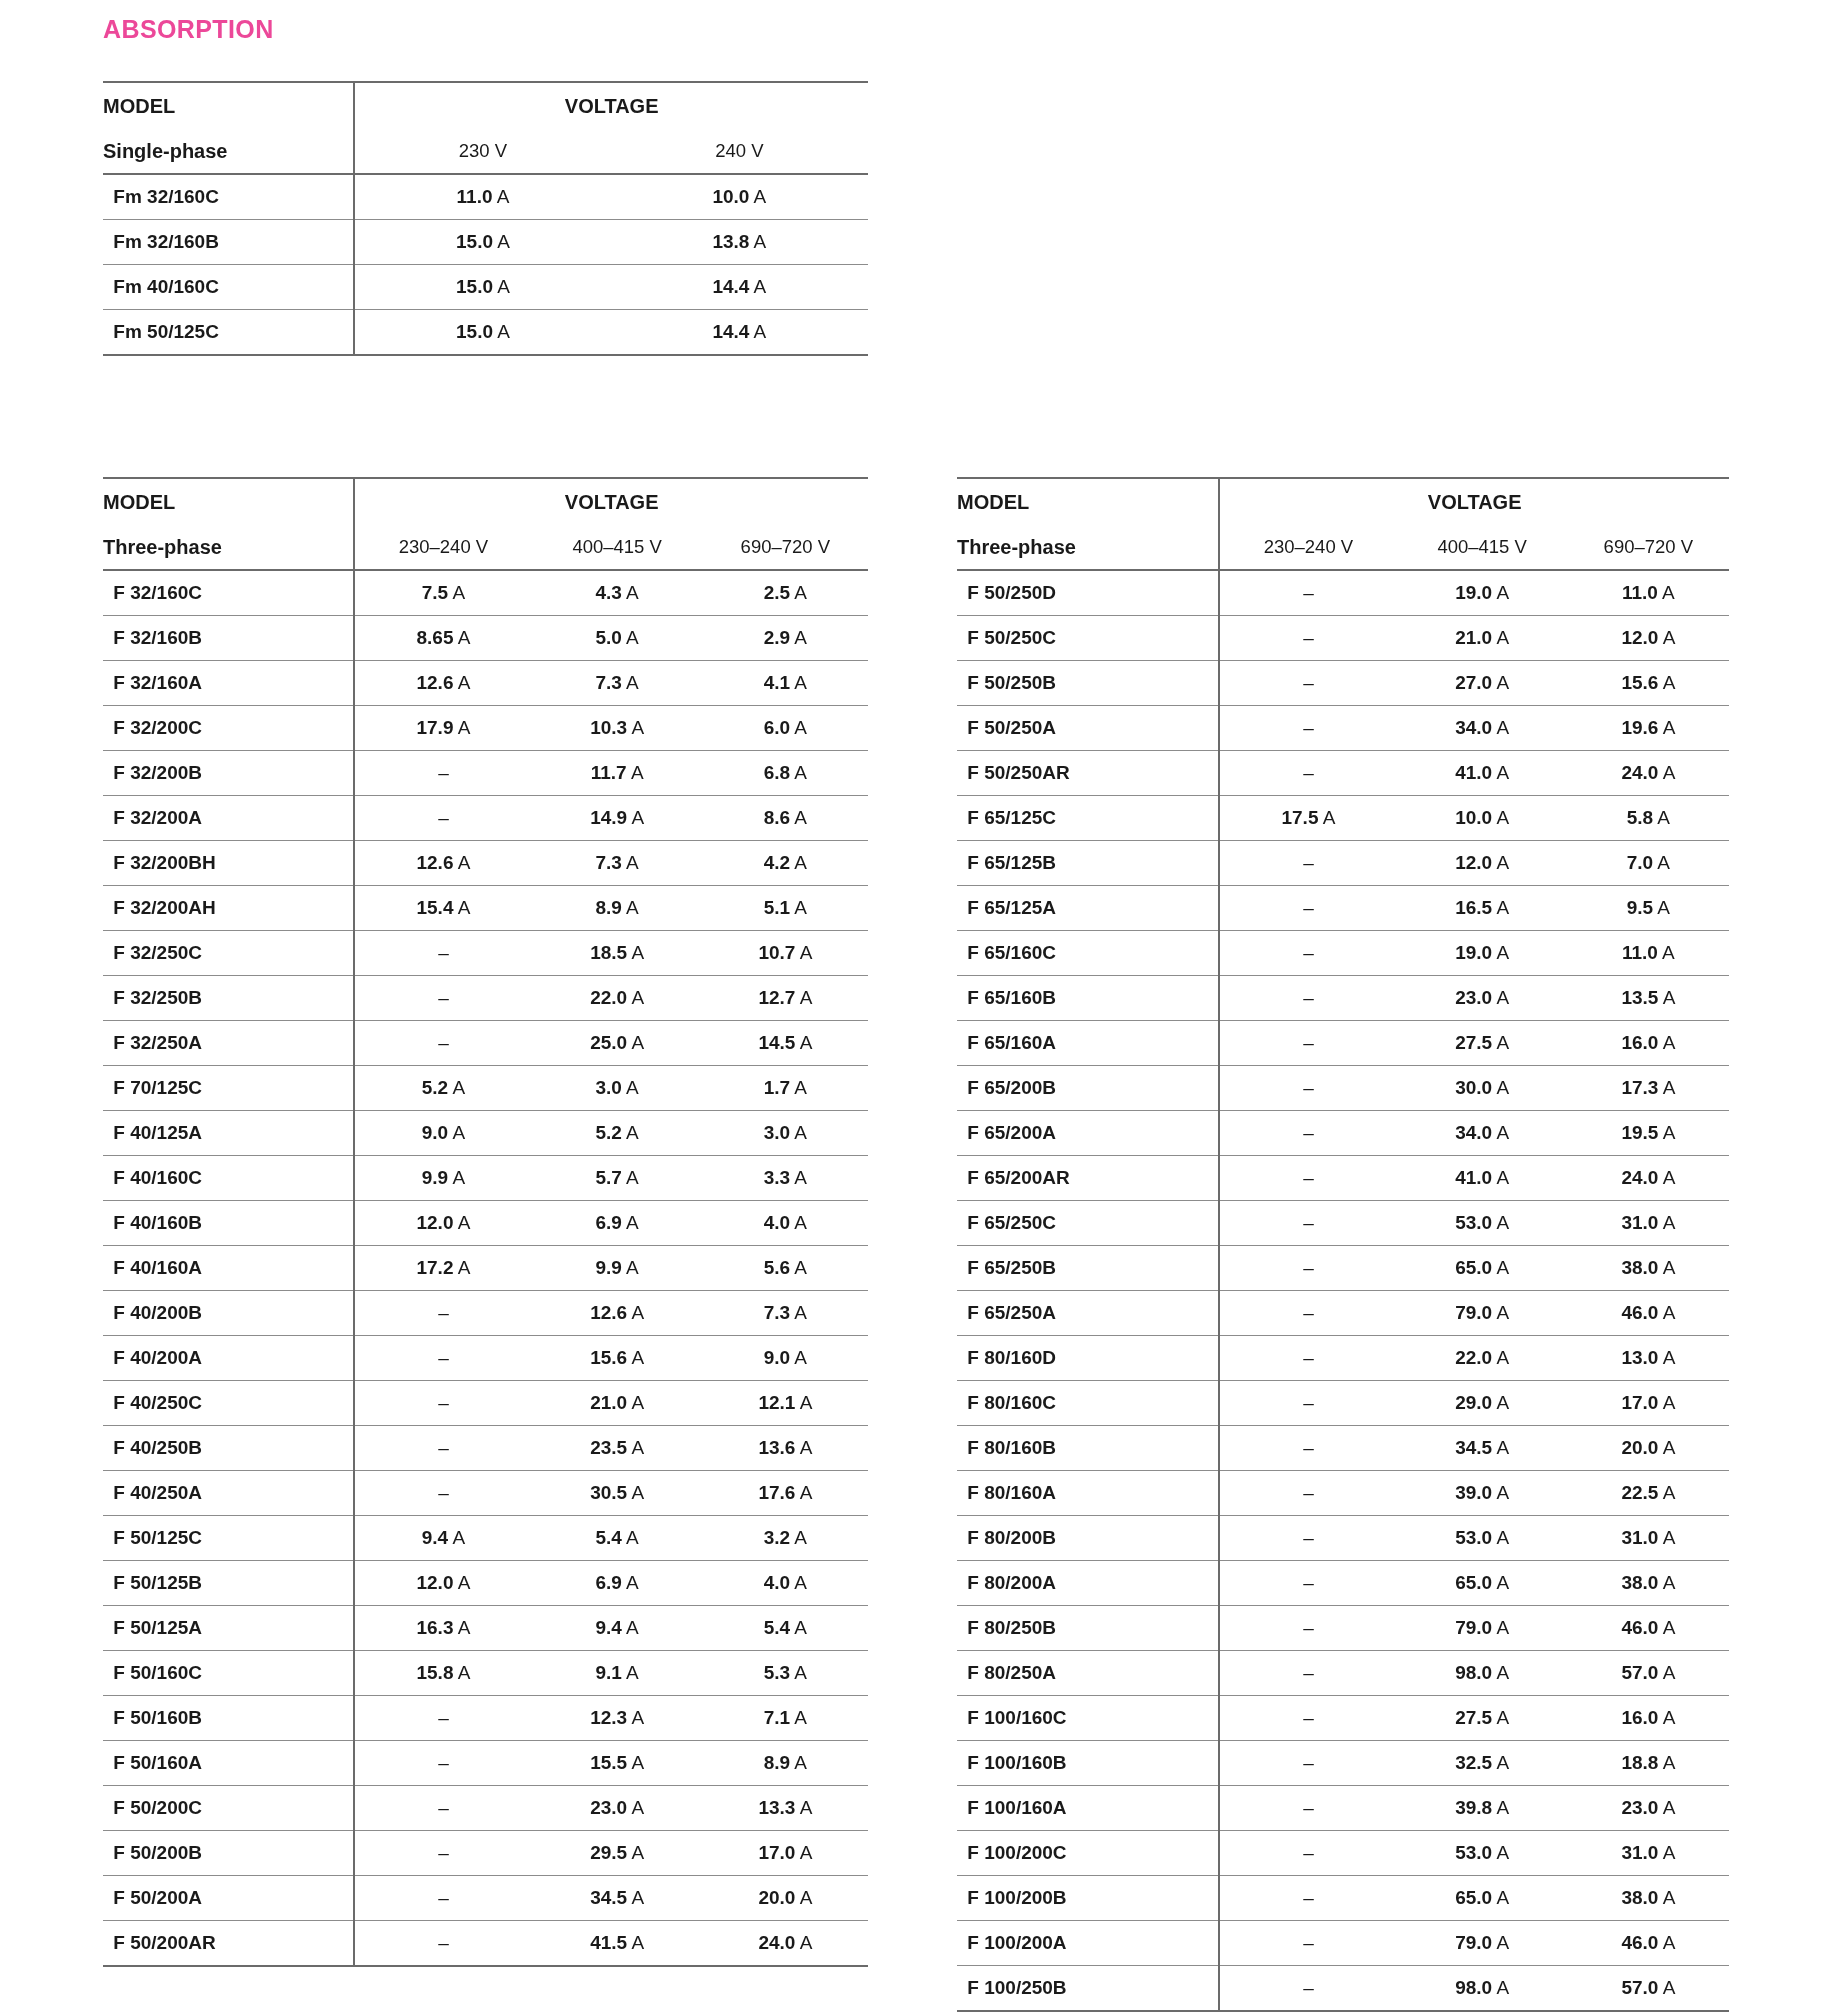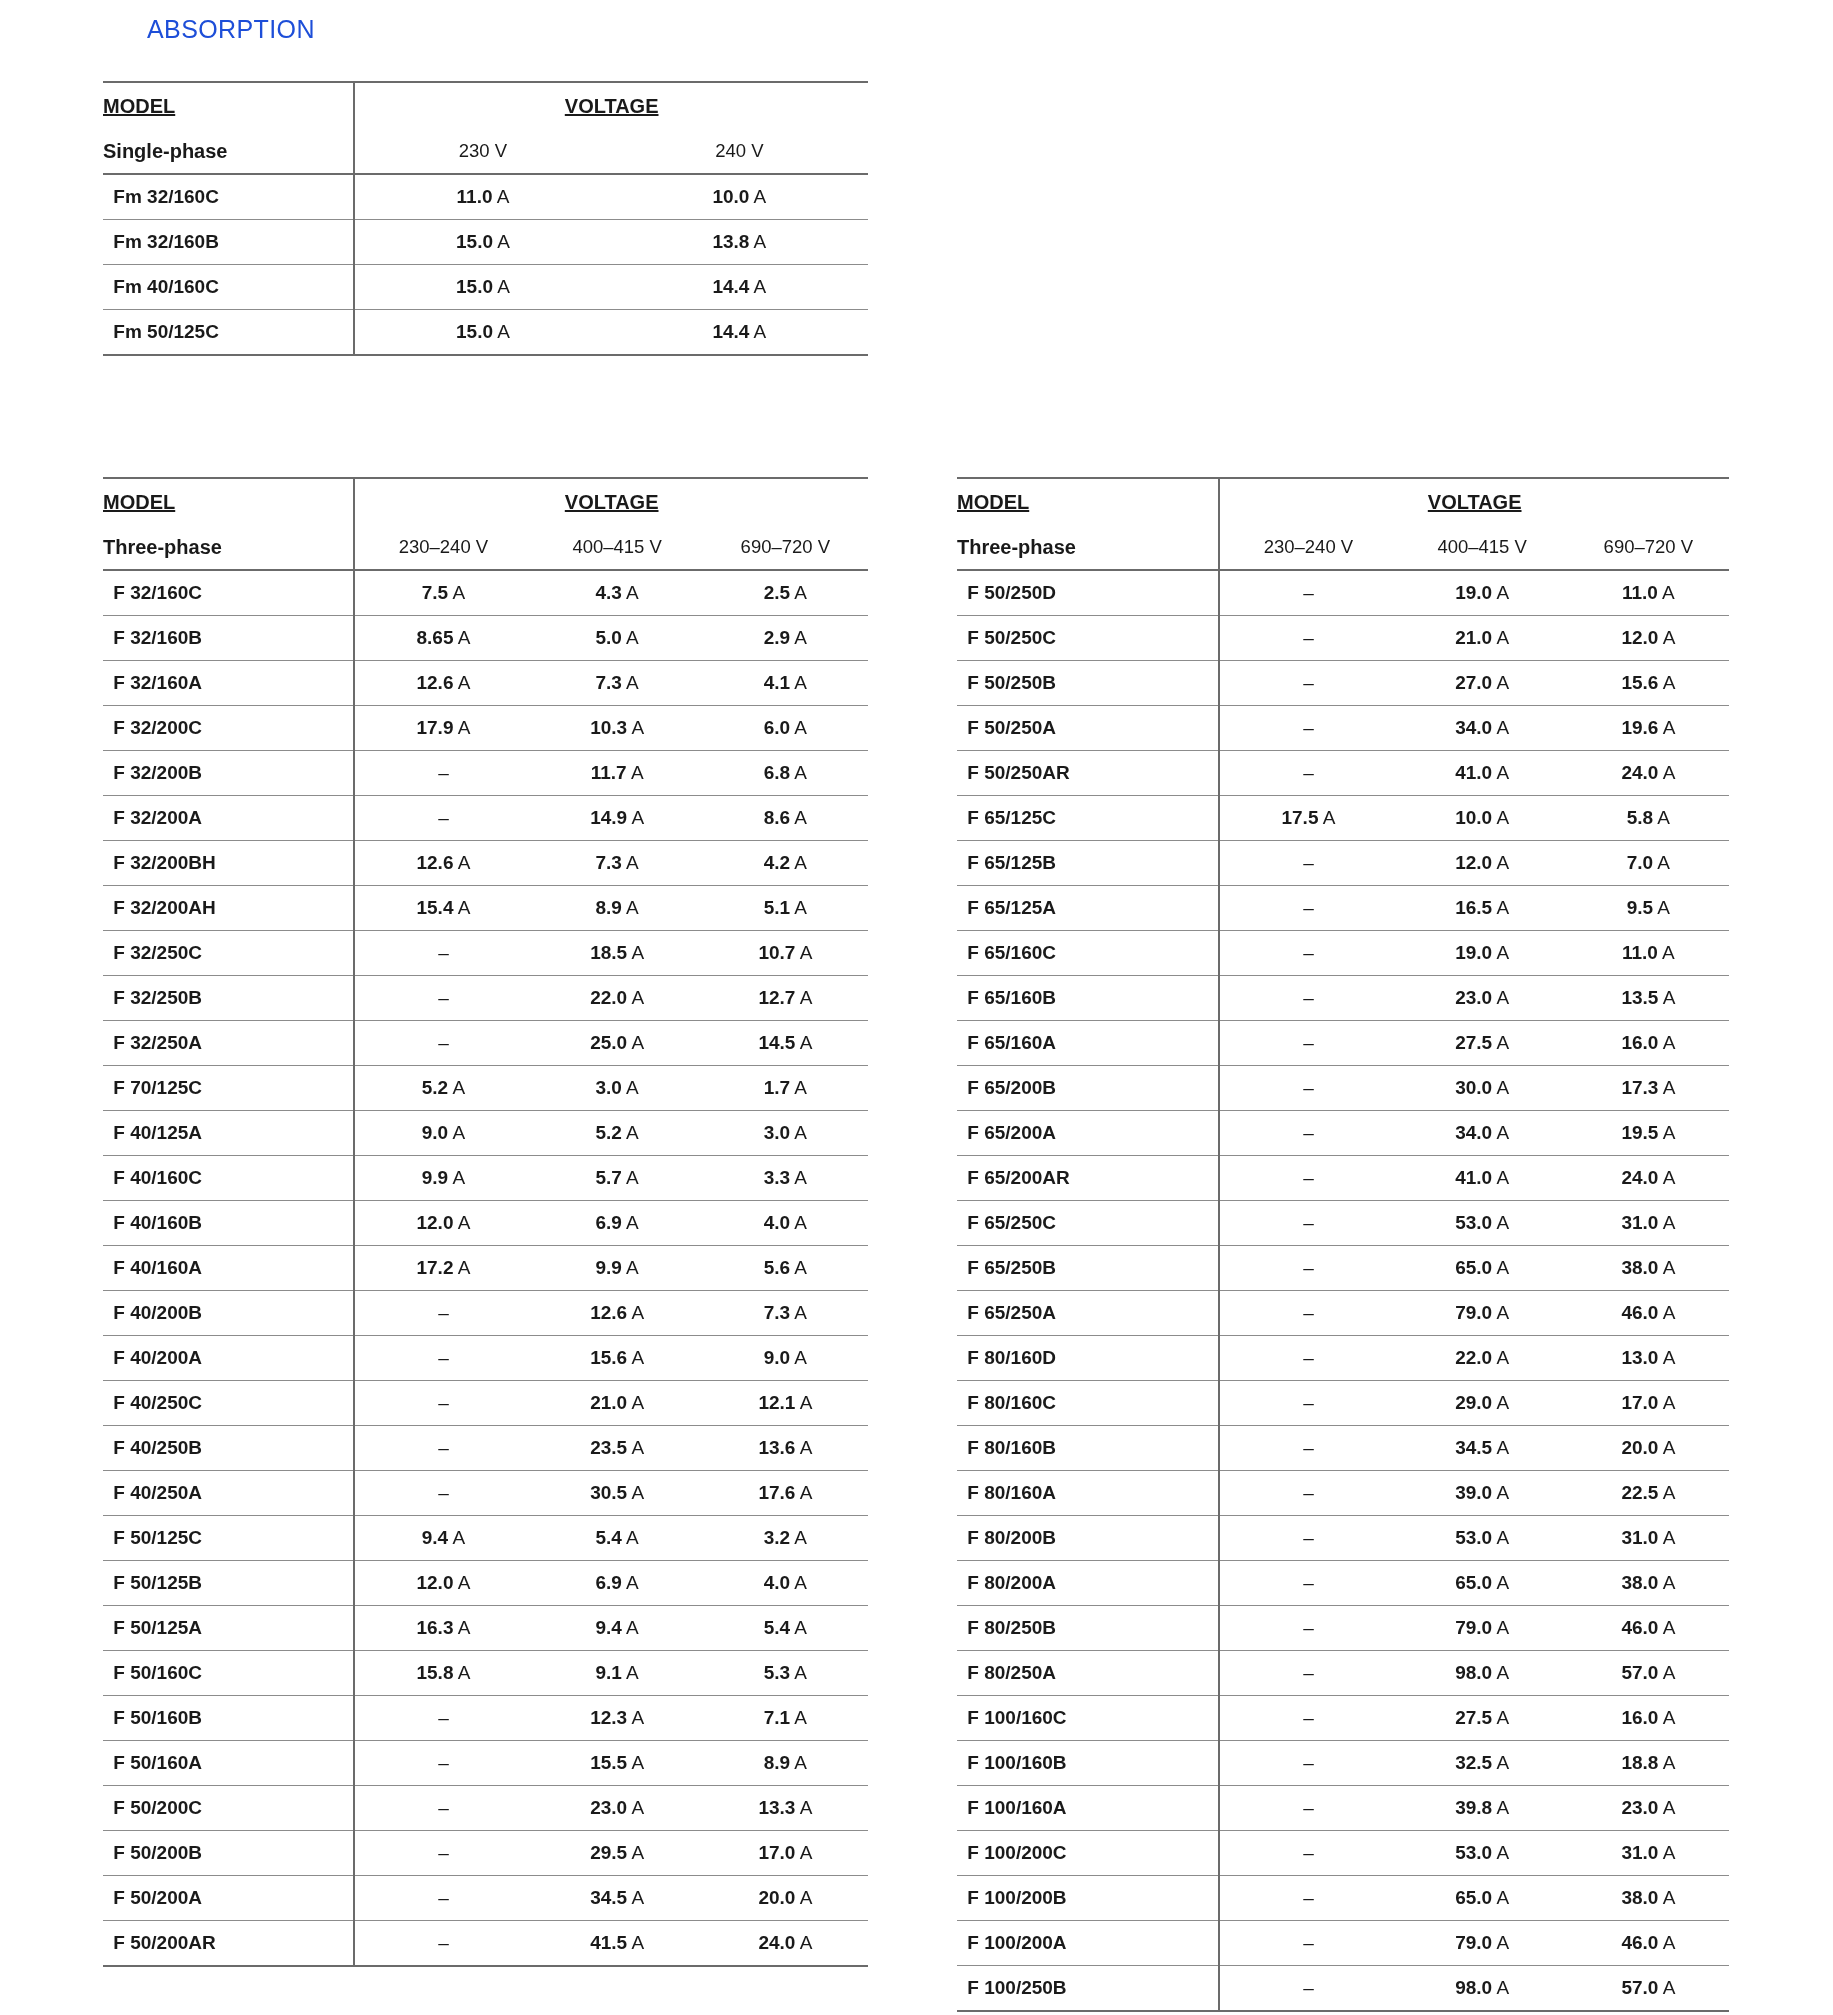--- a/index.html
+++ b/index.html
@@ -18,44 +18,42 @@
     width: 1834px;
     min-height: 2015px;
     box-sizing: border-box;
     padding: 0;
   }
   .section-title {
     position: absolute;
     left: 103px;
     top: 15px;
     font-size: 25px;
-    font-weight: normal;
-    color: #1d4ed8;
+    font-weight: bold;
+    color: #ec4899;
     letter-spacing: 0.4px;
-    margin-left: 44px;
   }
 
   
   table.spec {
     border-collapse: collapse;
     table-layout: fixed;
   }
   table.spec td, table.spec th {
     padding: 0;
     margin: 0;
     vertical-align: middle;
   }
   .hdr-top td {
     border-top: 2.2px solid #6b6b6b;
     border-bottom: none;
     font-weight: bold;
     font-size: 20px;
     height: 46px;
     padding-left: 10.3px;
-    text-decoration: underline;
   }
   .hdr-top td.voltage {
     text-align: center;
     padding-left: 0;
   }
   .hdr-sub td {
     font-weight: bold;
     font-size: 20px;
     height: 44px;
     padding-left: 10.3px;

